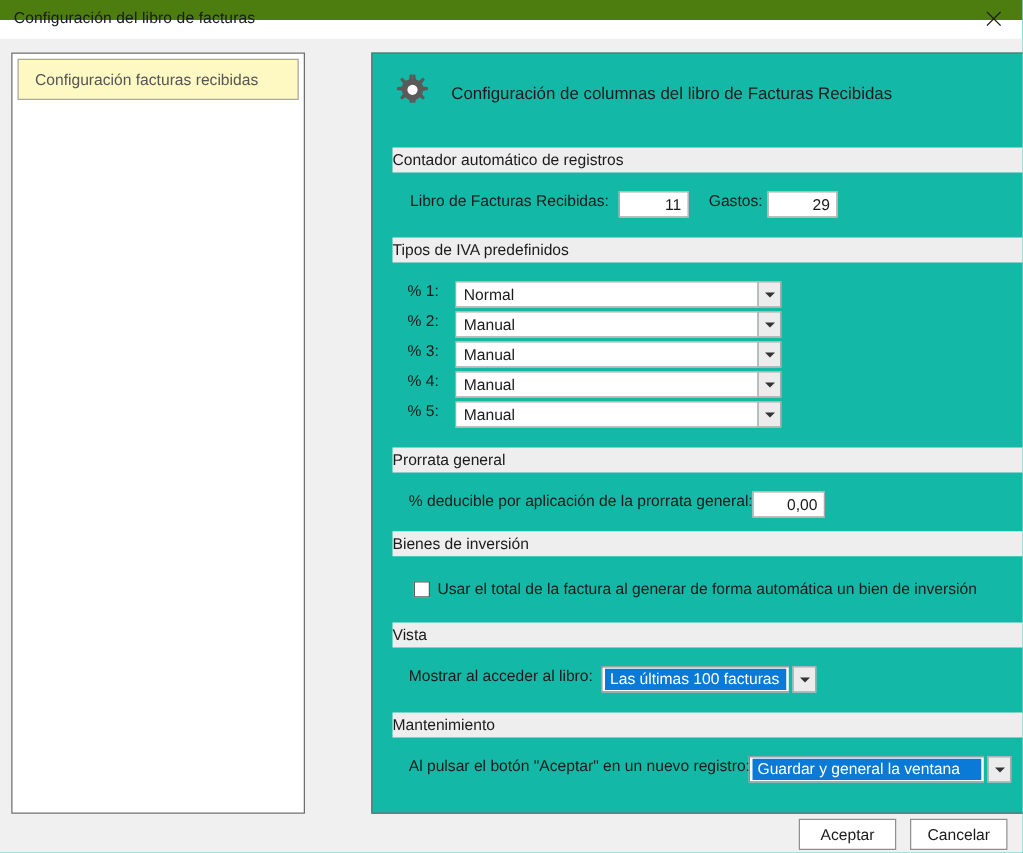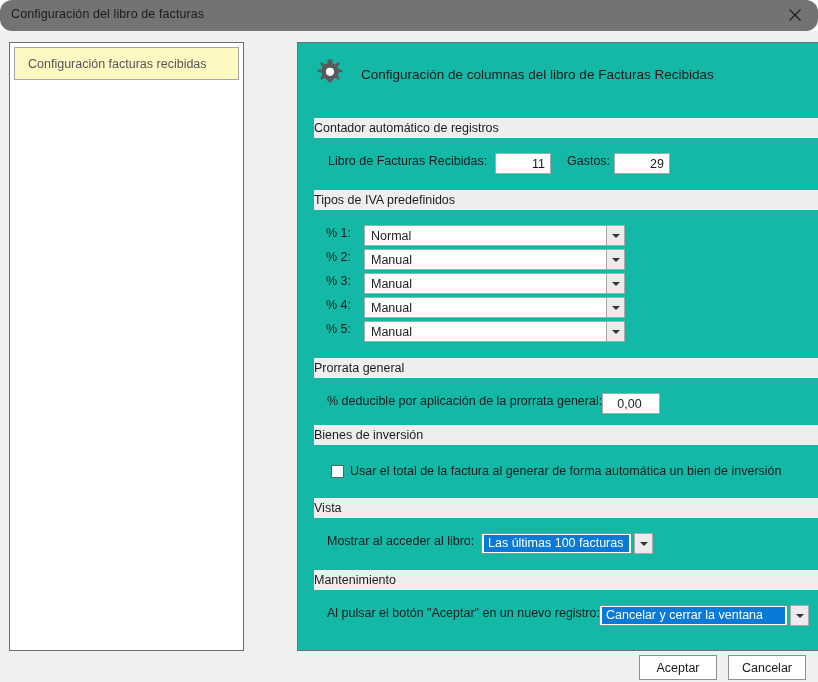--- a/index.html
+++ b/index.html
@@ -16,25 +16,24 @@
     color: #1a1a1a;
     overflow: hidden;
     position: relative;
   }
 
   
   .titlebar {
     position: absolute;
     left: 0; top: 0;
     width: 818px;
-    height: 31px;
-    background: #737373;
-    display: flex;
-    align-items: center;
-    border-radius: 12px;
+    height: 16px;
+    background: #4d7c0f;
+    display: flex;
+    align-items: center;
   }
   .titlebar-text {
     position: absolute;
     left: 11px;
     top: 7px;
     font-size: 12.5px;
     color: #1b1b1b;
     white-space: nowrap;
     letter-spacing: 0.1px;
   }
@@ -382,21 +381,21 @@
         </span>
     </div>
 
     <div class="section-bar" style="top:315px;">
       <span>Prorrata general</span>
     </div>
 
     <div class="row" style="left:29px; top:351px;">
       <span class="field-label">% deducible por aplicación de la prorrata general:</span>
     </div>
-    <input class="text-input" style="position: absolute; left: 304px; top: 350px; width: 58px; text-align: center;" type="text" value="0,00">
+    <input class="text-input" style="position: absolute; left: 304px; top: 350px; width: 58px;" type="text" value="0,00">
 
     <div class="section-bar" style="top:382px;">
       <span>Bienes de inversión</span>
     </div>
 
     <div class="checkbox-row" style="left:33px; top:421px;">
       <span class="checkbox-box"></span>
       <span class="checkbox-label">Usar el total de la factura al generar de forma automática un bien de inversión</span>
     </div>
 
@@ -418,21 +417,21 @@
 
     <div class="section-bar" style="top:527px;">
       <span>Mantenimiento</span>
     </div>
 
     <div class="row" style="left:29px; top:563px;">
       <span class="field-label">Al pulsar el botón "Aceptar" en un nuevo registro:</span>
     </div>
     <div class="combo focused split" style="position:absolute; left:301px; top:562px; width:210px;">
       <span class="combo-text">
-        <span class="combo-sel">Cancelar y cerrar la ventana</span>
+        <span class="combo-sel">Guardar y general la ventana</span>
       </span>
       <span class="combo-arrow">
           <span class="tri"></span>
         </span>
     </div>
 
   </div>
 
   <div class="footer">
     <div class="dlg-button">

